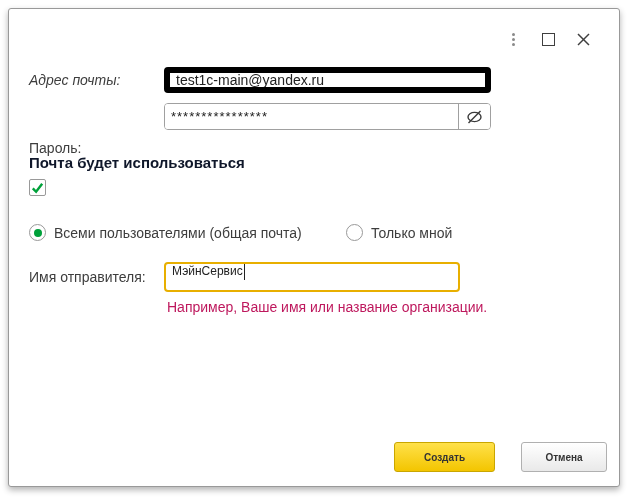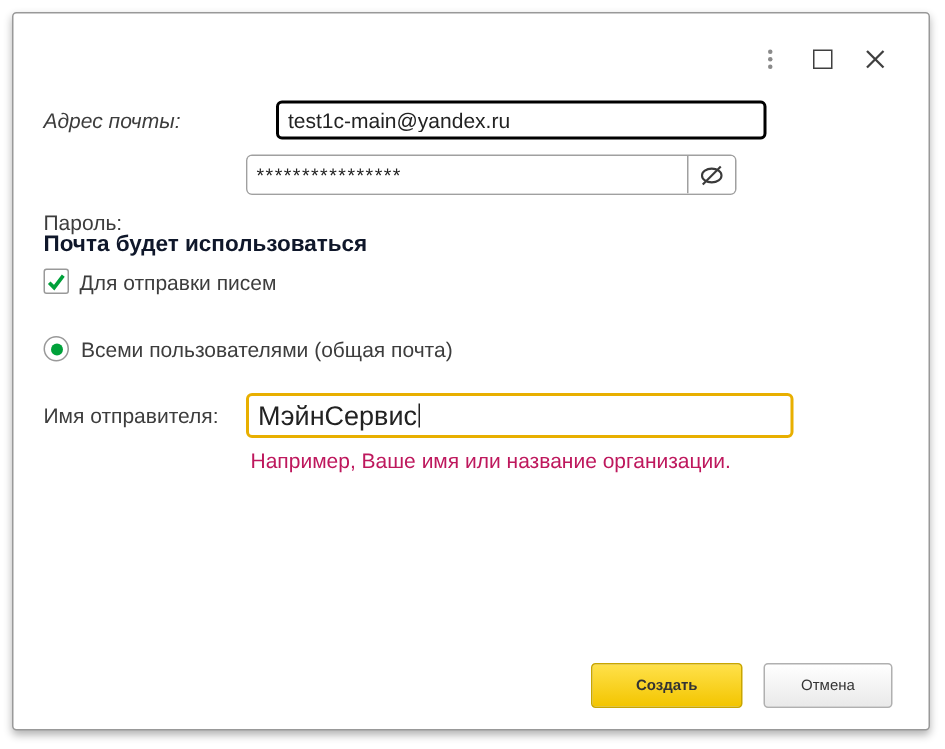--- a/index.html
+++ b/index.html
@@ -29,24 +29,24 @@
   }
   .win-btn { display: inline-flex; align-items: center; justify-content: center;
     width: 16px; height: 16px; cursor: pointer; }
   .kebab { display: inline-flex; flex-direction: column; gap: 2px; align-items: center; }
   .kebab i { width: 3px; height: 3px; border-radius: 50%; background: #8a8a8a; }
   .maxbox { width: 13px; height: 13px; border: 1.5px solid #3f3f3f; background: #fff; }
   
   .lbl { position: absolute; left: 20px; font-size: 14px; color: #3d3d3d; }
   .inp {
     position: absolute; left: 155px; width: 327px; height: 26px;
-    border: 2px solid #000000; border-radius: 4px;
+    border: 6px solid #000000; border-radius: 4px;
     font-family: "Liberation Sans", sans-serif;
     font-size: 14px; color: #222; padding: 0 6px;
-    background: #fff; outline: none; margin-left: 20px;
+    background: #fff; outline: none;
   }
   .row-email .inp { top: 58px; }
   .pass-wrap {
     position: absolute; left: 155px; top: 94px; width: 327px; height: 27px;
     border: 1px solid #a0a0a0; border-radius: 4px; background: #fff;
     display: flex; overflow: hidden;
   }
   .pass-wrap input {
     flex: 1; border: none; outline: none; padding: 0 6px;
     font-family: "Liberation Sans", sans-serif;
@@ -68,48 +68,49 @@
   .check-item span.txt { font-size: 14px; color: #3d3d3d; }
   .radio-item { position: absolute; top: 215px; display: flex; align-items: flex-end; gap: 8px; cursor: pointer; }
   .radio-item .circle {
     width: 17px; height: 17px; border: 1px solid #999; border-radius: 50%;
     background: #fff; display: flex; align-items: center; justify-content: center;
   }
   .radio-item .dot { width: 8px; height: 8px; border-radius: 50%; background: #00a13a; }
   .radio-item span.txt { font-size: 14px; color: #3d3d3d; }
   .row-sender .lbl { top: 253px; line-height: 30px; }
   .sender-box {
-    position: absolute; left: 155px; top: 253px; width: 365px; height: 30px;
+    position: absolute; left: 155px; top: 253px; width: 296px; height: 30px;
     border: 2px solid #e8af00; border-radius: 4px; background: #fff;
-    display: flex; align-items: center; padding: 0 6px;
-    font-size: 18px; color: #222; cursor: text;
+    display: flex; padding: 0 6px;
+    font-size: 12px; color: #222; cursor: text;
   }
   .caret { display: inline-block; width: 0; height: 16px; border-left: 1px solid #222; margin-left: 1px; }
   .hint {
     position: absolute; left: 158px; top: 290px;
     font-size: 14px; color: #be185d;
   }
   
   .btn {
     position: absolute; top: 433px; height: 30px;
     border-radius: 3px; font-family: "Liberation Sans", sans-serif;
     font-size: 10px; display: flex; align-items: center; justify-content: center;
     cursor: pointer;
   }
   .btn-create {
     left: 385px; width: 101px;
     background: linear-gradient(#ffe14a, #f3c500);
     border: 1px solid #c9a600;
     font-weight: bold; color: #333;
   }
   .btn-cancel {
-    left: 500px; width: 86px;
+    left: 512px; width: 86px;
     background: linear-gradient(#ffffff, #e9e9e9);
     border: 1px solid #b0b0b0;
     color: #333;
+    font-weight: bold;
   }
   .lbl-email { top: 58px; line-height: 26px; font-style: italic; }
   .lbl-pass  { top: 94px; line-height: 27px; margin-top: 32px; }
 </style>
 </head>
 <body>
 
 <div class="dialog">
 
   <div class="win-controls">
@@ -148,31 +149,34 @@
   </div>
 
   <div class="group-header">Почта будет использоваться</div>
 
   <label class="check-item" style="left:20px">
     <span class="box">
       <svg width="16" height="16" viewBox="0 0 16 16">
         <path d="M3 8.5 L6.5 12 L13 3.5" fill="none" stroke="#00a13a" stroke-width="2.6"></path>
       </svg>
     </span>
-    <span class="txt">Для отправки писем</span>
   </label>
 
 
   <label class="radio-item" style="left:20px">
     <span class="circle">
         <span class="dot"></span>
       </span>
     <span class="txt">Всеми пользователями (общая почта)</span>
   </label>
 
+  <label class="radio-item" style="left:337px">
+    <span class="circle"></span>
+    <span class="txt">Только мной</span>
+  </label>
 
   <div class="row-sender">
     <span class="lbl">Имя отправителя:</span>
     <div class="sender-box" role="textbox">
       <span>МэйнСервис</span>
       <span class="caret"></span>
     </div>
     <div class="hint">Например, Ваше имя или название организации.</div>
   </div>
 

